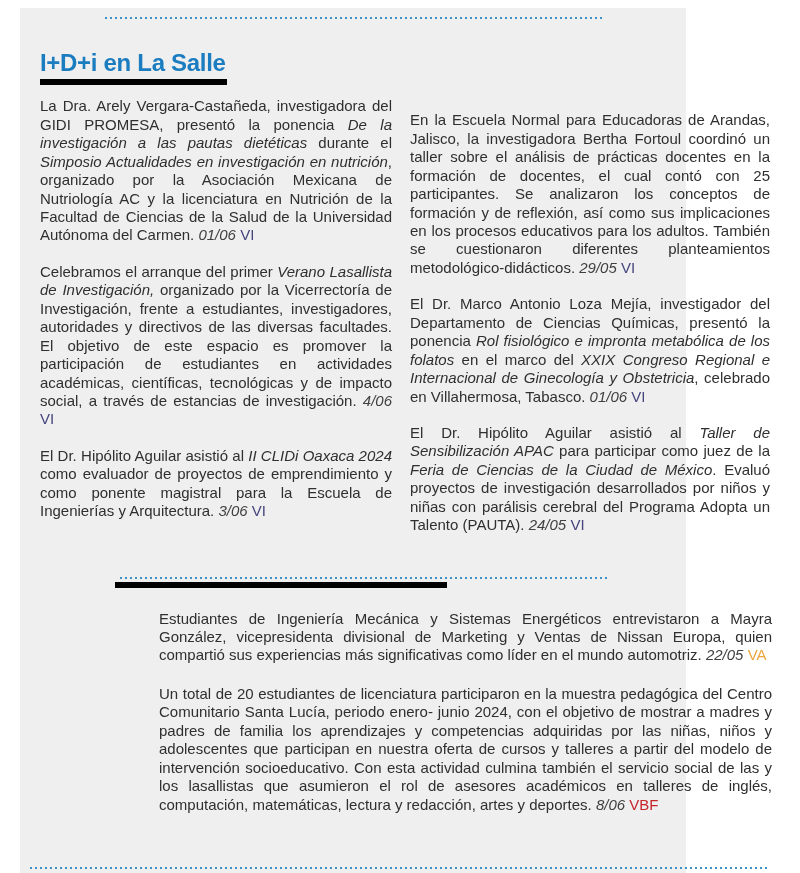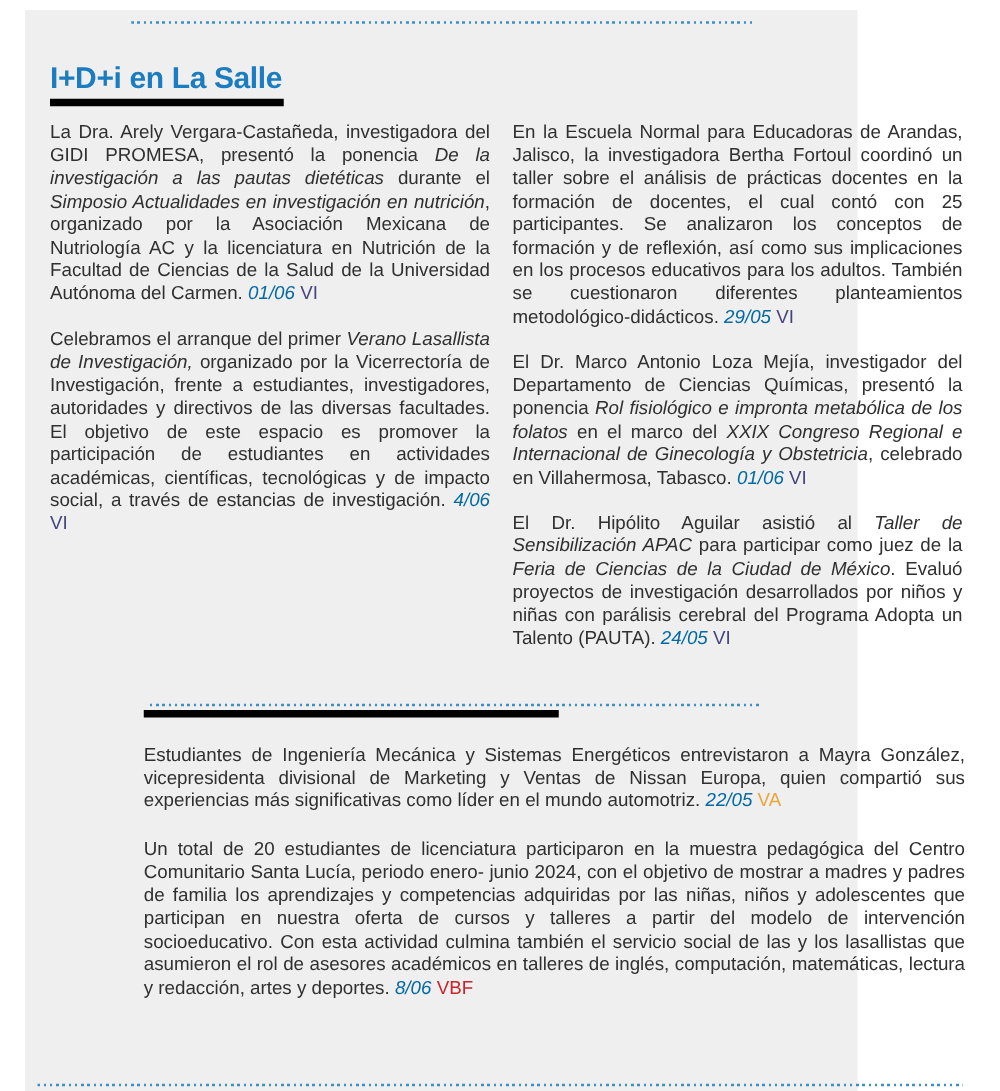--- a/index.html
+++ b/index.html
@@ -22,46 +22,47 @@
     color:#1b7dc0;font-size:24px;font-weight:bold;letter-spacing:-0.3px;
     margin:0;line-height:1.1;
   }
   .s1-title{margin:31px 0 0 20px;}
   .s2-title{margin:16px 0 0 95px;}
   .title-bar{height:6px;background:#000000;margin-top:3px;}
   .bar1{width:187px;margin-left:20px;}
   .bar2{width:332px;margin-left:95px;}
   .columns{display:flex;gap:18px;margin:12px 0 0 20px;width:730px;}
   .col-left{width:352px;}
-  .col-right{width:360px;}
+  .col-right{width:360px;margin-top:14px;}
   .single-col{width:657px;margin:22px 0 0 95px;}
   p.para{
     margin:0 0 18px 0;font-size:15px;line-height:1.23;text-align:justify;
     color:#2f2f2f;hyphens:auto;-webkit-hyphens:auto;
   }
-  .single-col p.para{margin-bottom:20px;}
+  .single-col p.para{margin-bottom:20px;margin-left:44px;}
   .single-col p.para:last-child{margin-bottom:0;}
   .it{font-style:italic;}
-  .date{color:#0369a1;font-style:italic;}
+  .date{color:#404040;font-style:italic;}
   .tag{}
 </style>
 </head>
 <body>
 
 <div class="card">
 
   <div class="divider divider-top"></div>
 
   <section>
     <h2 class="section-title s1-title">I+D+i en La Salle</h2>
     <div class="title-bar bar1"></div>
     <div class="columns">
       <div class="col-left">
           <p class="para"><span>La Dra. Arely Vergara-Castañeda, investigadora del GIDI PROMESA, presentó la ponencia </span><span class="it">De la investigación a las pautas dietéticas</span><span> durante el </span><span class="it">Simposio Actualidades en investigación en nutrición</span><span>, organizado por la Asociación Mexicana de Nutriología AC y la licenciatura en Nutrición de la Facultad de Ciencias de la Salud de la Universidad Autónoma del Carmen. </span><span class="date">01/06 </span><span class="tag" style="color: rgb(69, 69, 125);">VI</span></p>
           <p class="para"><span>Celebramos el arranque del primer </span><span class="it">Verano Lasallista de Investigación,</span><span> organizado por la Vicerrectoría de Investigación, frente a estudiantes, investigadores, autoridades y directivos de las diversas facultades. El objetivo de este espacio es promover la participación de estudiantes en actividades académicas, científicas, tecnológicas y de impacto social, a través de estancias de investigación. </span><span class="date">4/06 </span><span class="tag" style="color: rgb(69, 69, 125);">VI</span></p>
+          <p class="para"><span>El Dr. Hipólito Aguilar asistió al </span><span class="it">II CLIDi Oaxaca 2024</span><span> como evaluador de proyectos de emprendimiento y como ponente magistral para la Escuela de Ingenierías y Arquitectura. </span><span class="date">3/06 </span><span class="tag" style="color: rgb(69, 69, 125);">VI</span></p>
         </div>
       <div class="col-right">
           <p class="para"><span>En la Escuela Normal para Educadoras de Arandas, Jalisco, la investigadora Bertha Fortoul coordinó un taller sobre el análisis de prácticas docentes en la formación de docentes, el cual contó con 25 participantes. Se analizaron los conceptos de formación y de reflexión, así como sus implicaciones en los procesos educativos para los adultos. También se cuestionaron diferentes planteamientos metodológico-didácticos. </span><span class="date">29/05 </span><span class="tag" style="color: rgb(69, 69, 125);">VI</span></p>
           <p class="para"><span>El Dr. Marco Antonio Loza Mejía, investigador del Departamento de Ciencias Químicas, presentó la ponencia </span><span class="it">Rol fisiológico e impronta metabólica de los folatos</span><span> en el marco del </span><span class="it">XXIX Congreso Regional e Internacional de Ginecología y Obstetricia</span><span>, celebrado en Villahermosa, Tabasco. </span><span class="date">01/06 </span><span class="tag" style="color: rgb(69, 69, 125);">VI</span></p>
           <p class="para"><span>El Dr. Hipólito Aguilar asistió al </span><span class="it">Taller de Sensibilización APAC</span><span> para participar como juez de la </span><span class="it">Feria de Ciencias de la Ciudad de México</span><span>. Evaluó proyectos de investigación desarrollados por niños y niñas con parálisis cerebral del Programa Adopta un Talento (PAUTA). </span><span class="date">24/05 </span><span class="tag" style="color: rgb(69, 69, 125);">VI</span></p>
         </div>
     </div>
   </section>
 
   <div class="divider divider-mid"></div>

